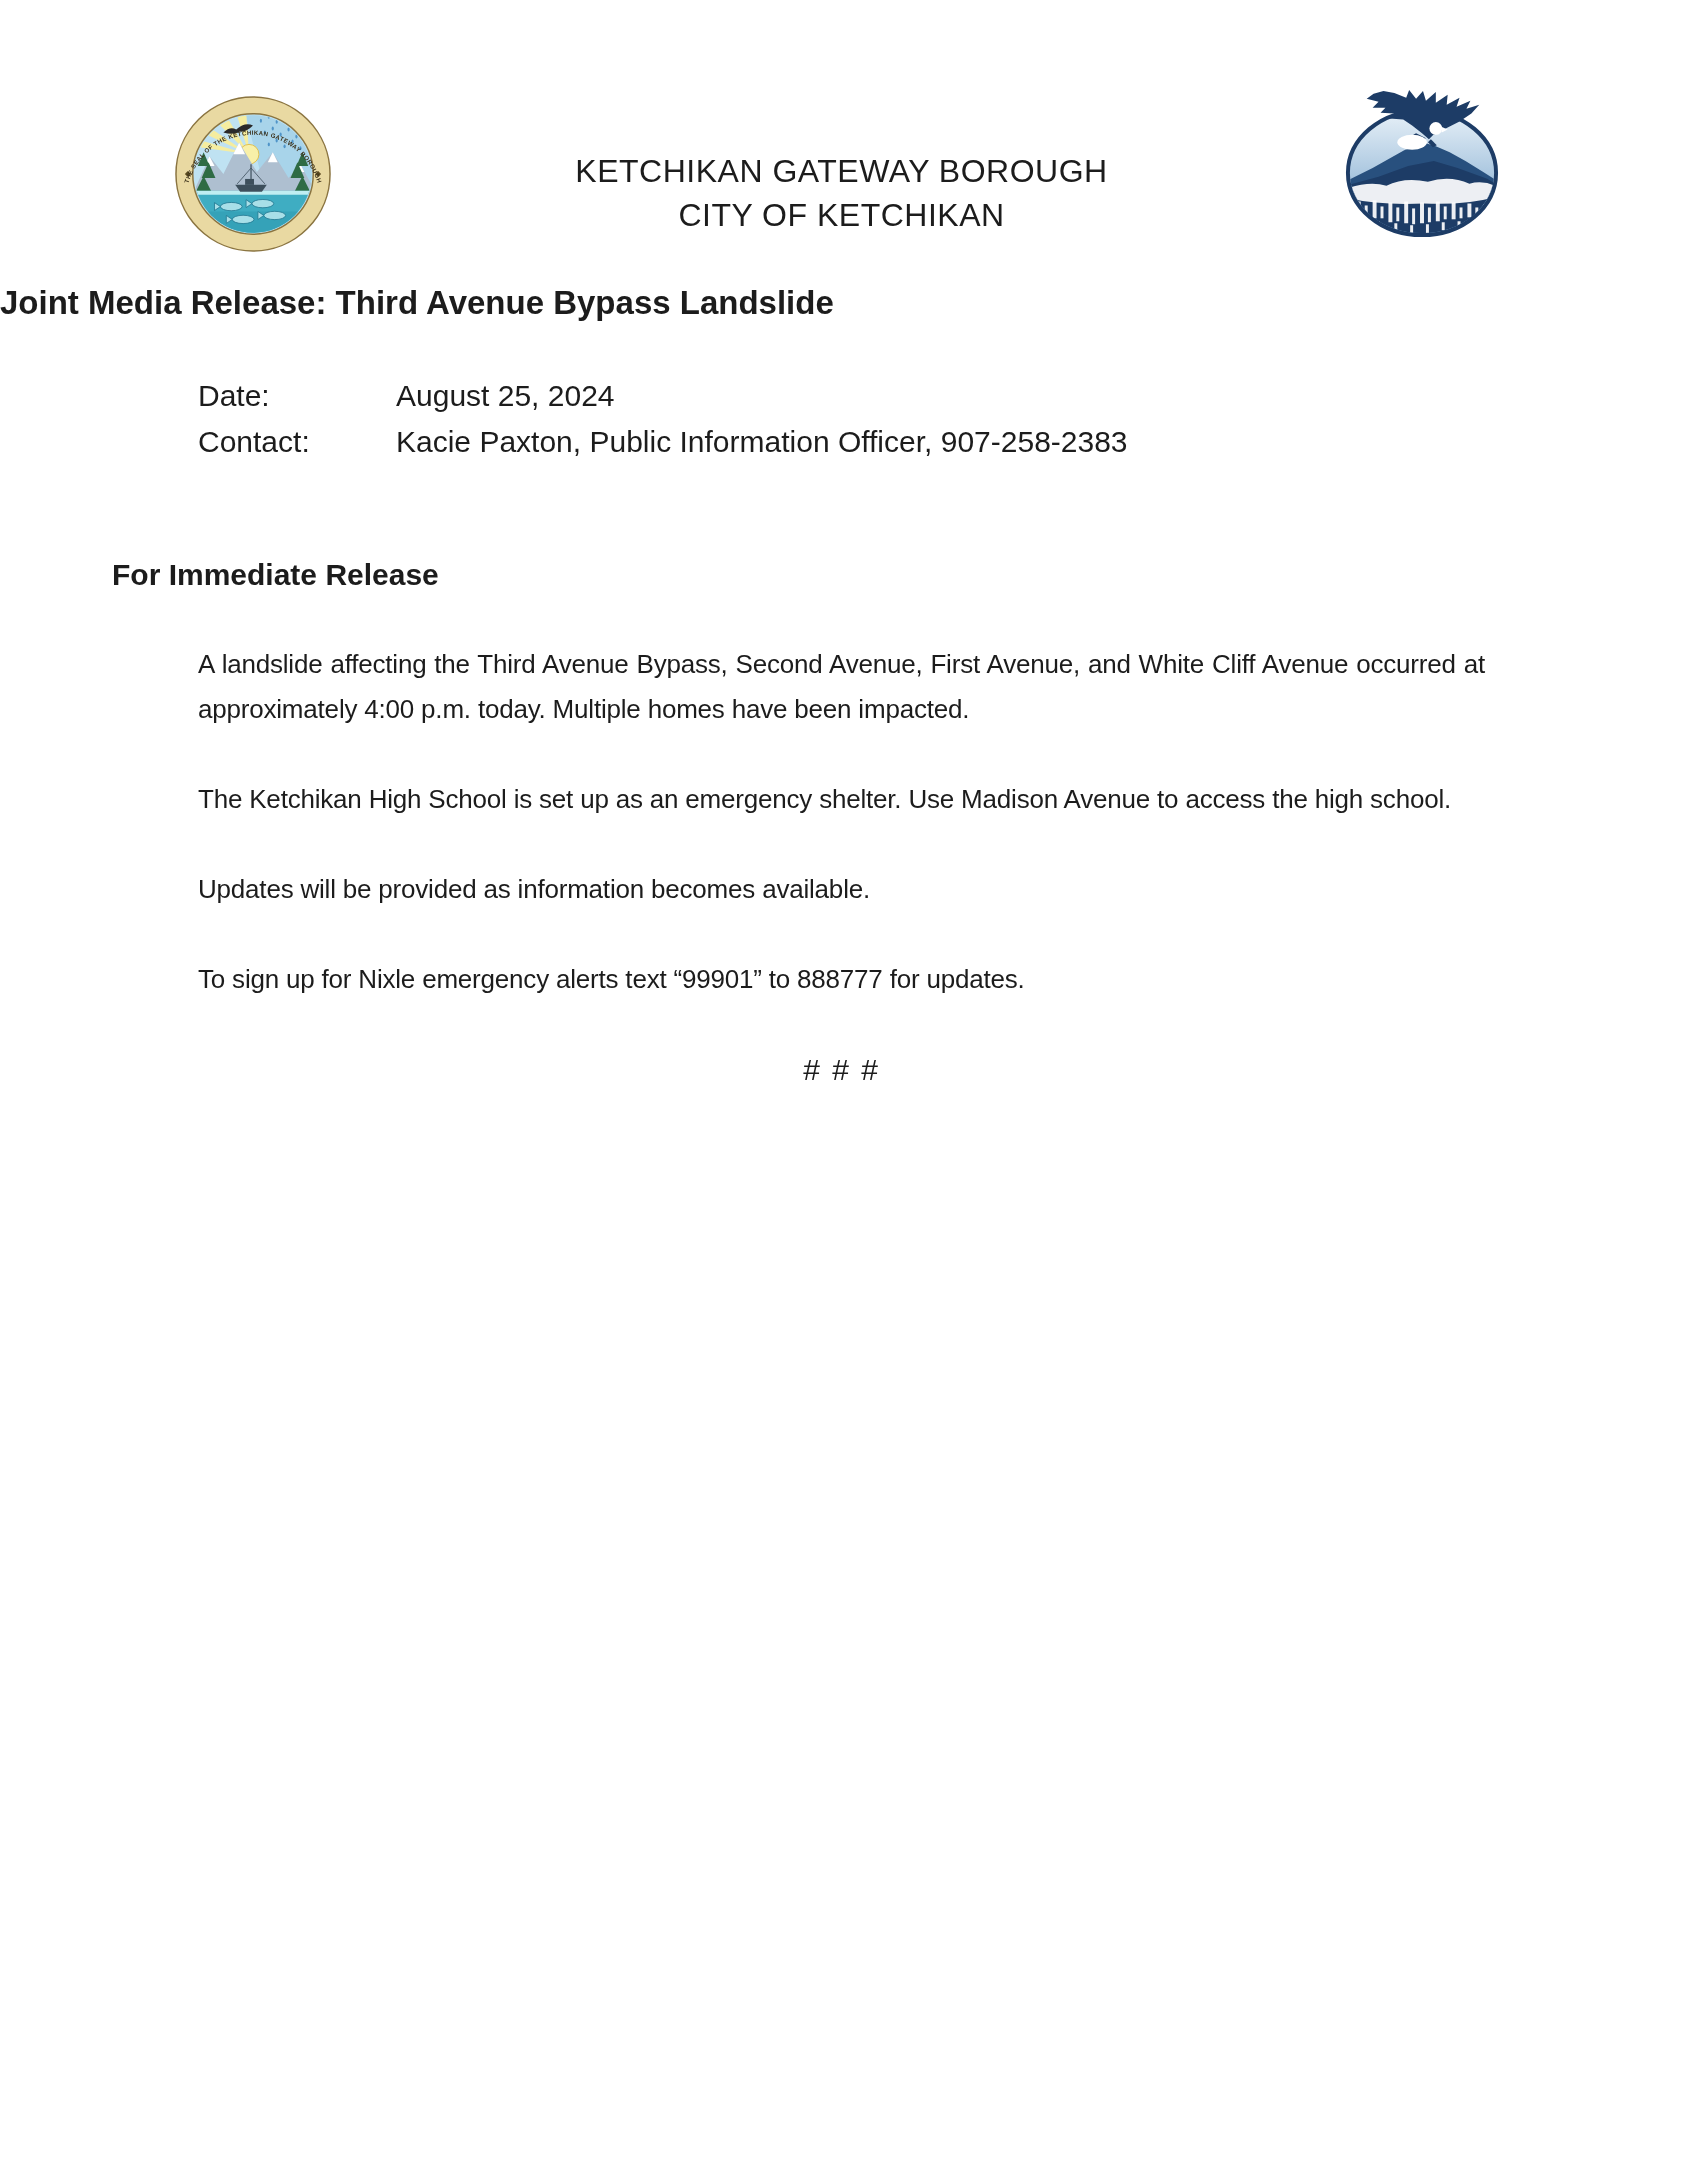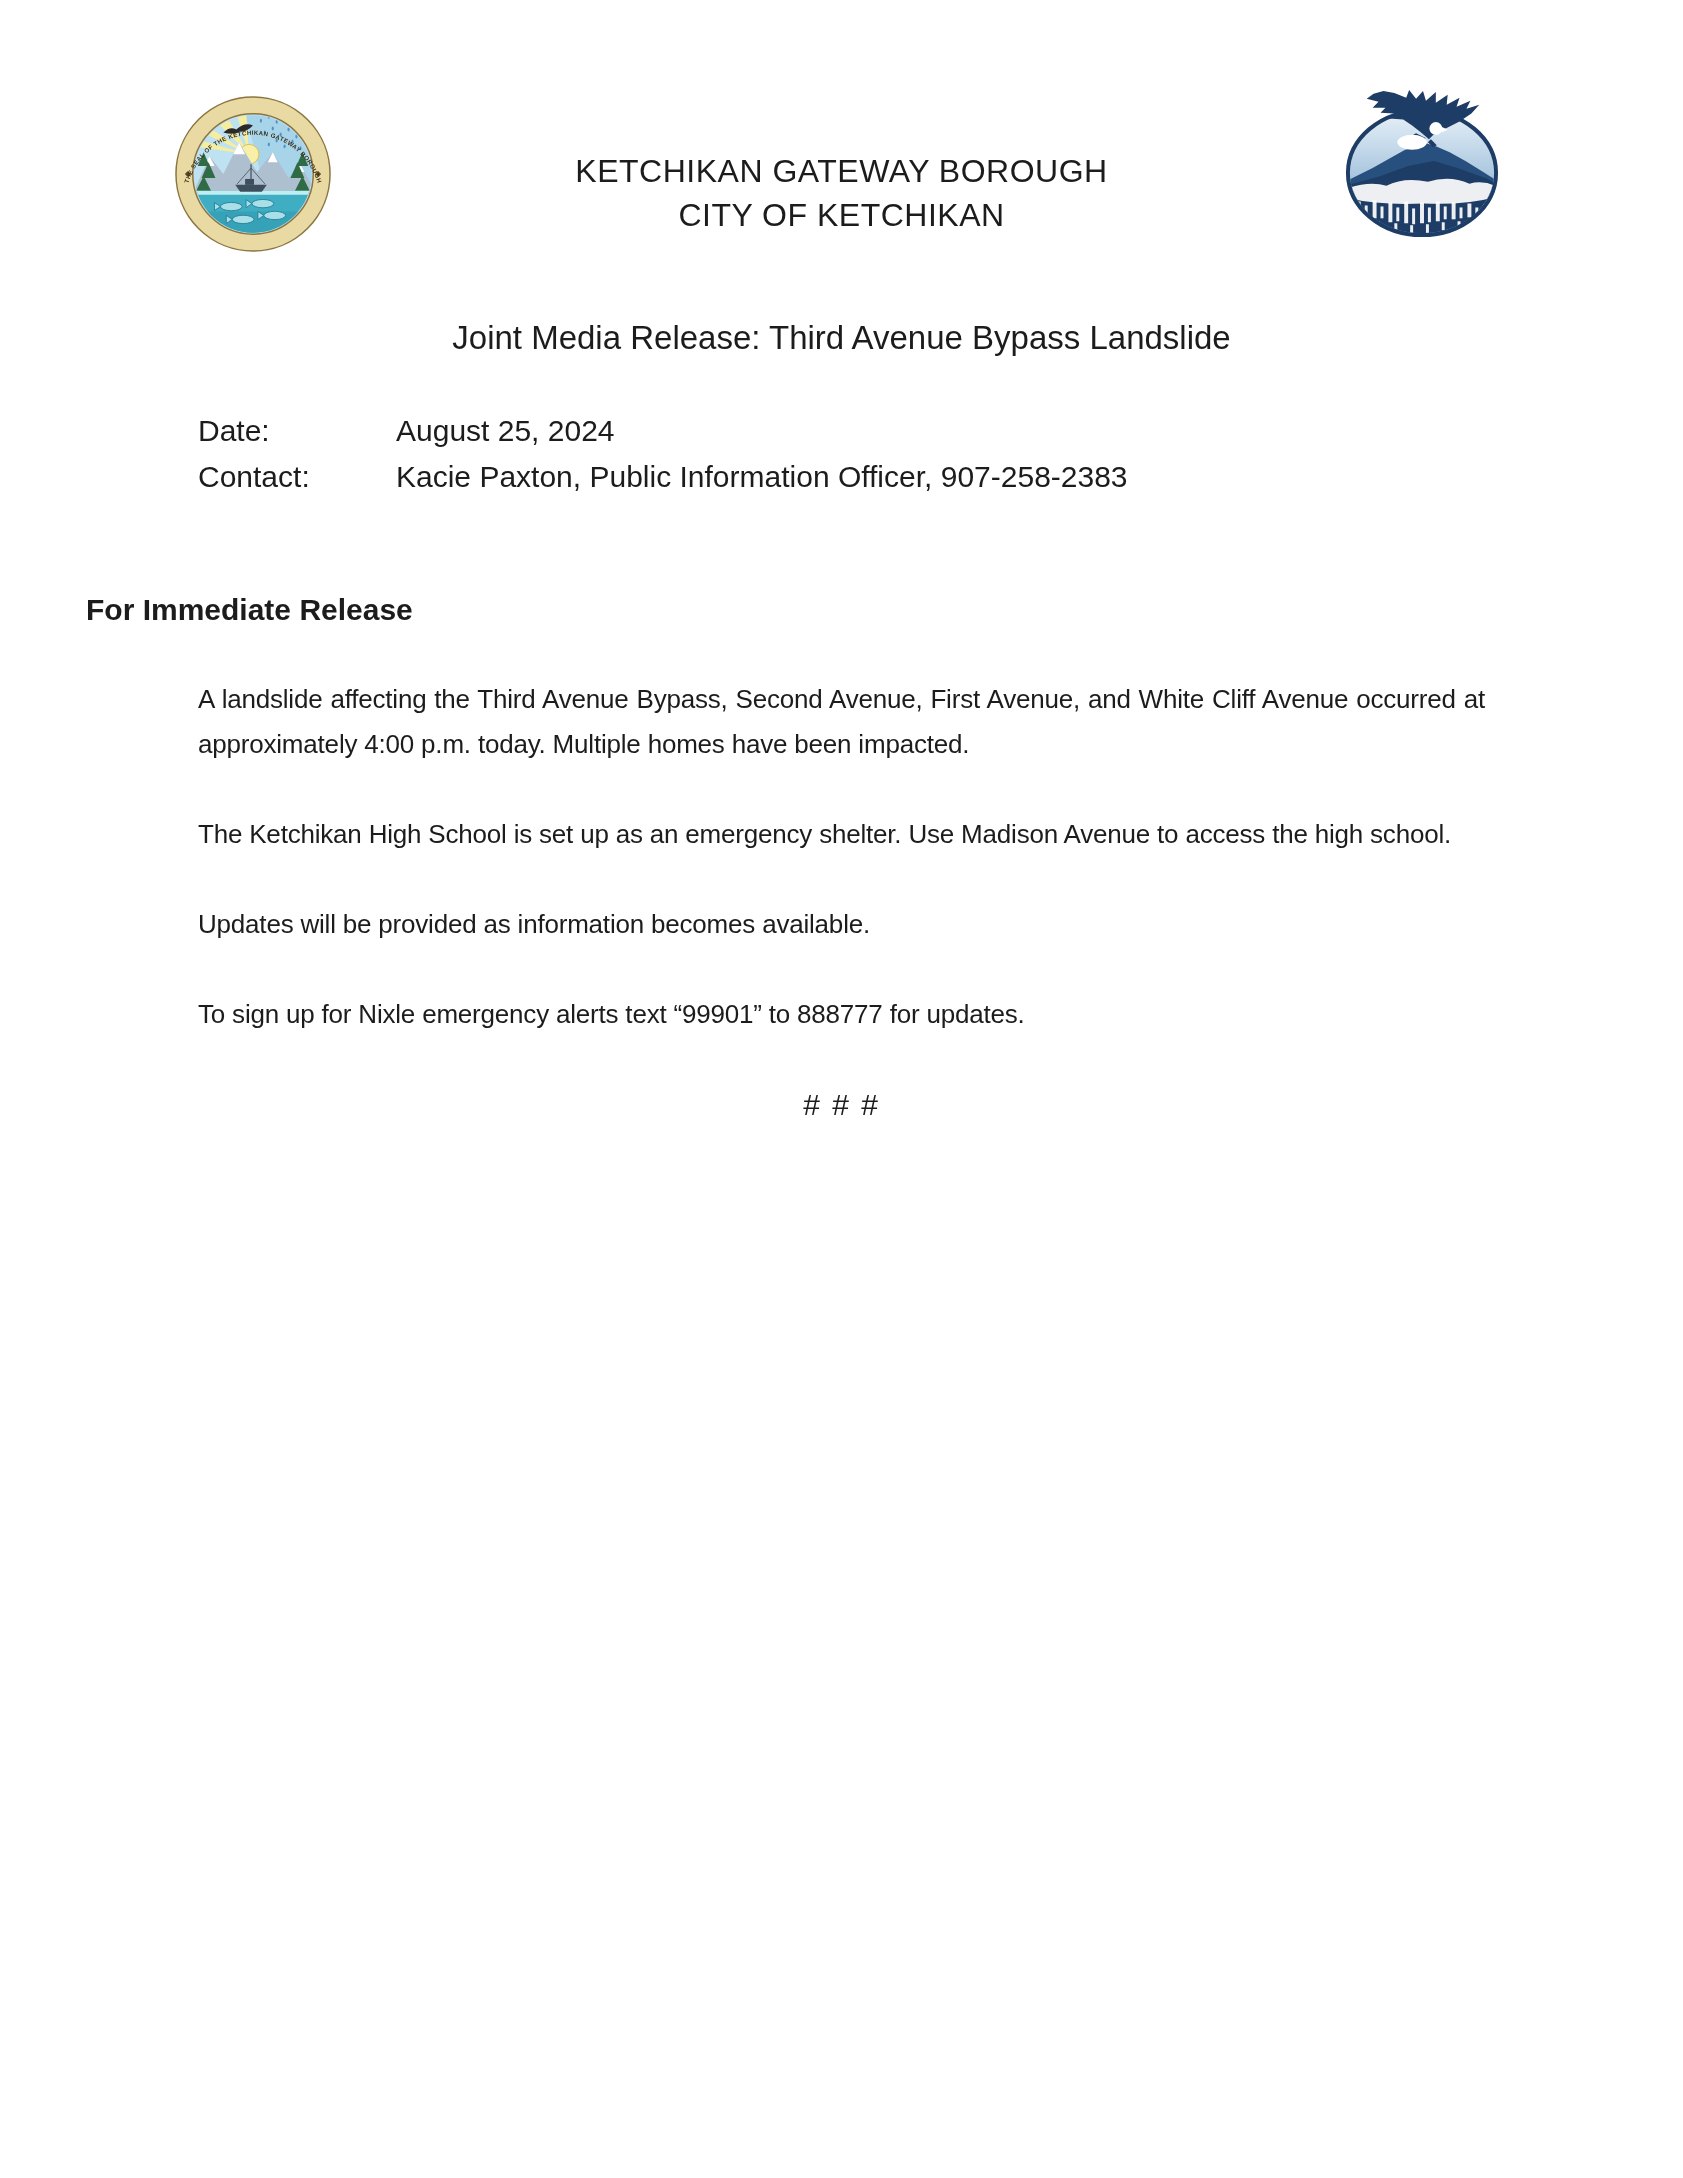--- a/index.html
+++ b/index.html
@@ -7,25 +7,25 @@
     position:relative;
     width:1683px;height:2178px;
     background:#ffffff;
     font-family:"Liberation Sans","DejaVu Sans",sans-serif;
     color:#1c1c1c;
     overflow:hidden;
   }
   .seal{position:absolute;left:174px;top:95px;width:158px;height:158px;}
   .citylogo{position:absolute;left:1337px;top:83px;width:170px;height:160px;}
   .org-header{padding-top:149px;text-align:center;font-size:32px;line-height:44px;letter-spacing:0.5px;}
-  .doc-title{margin-top:79px;text-align:center;font-size:33px;line-height:44px;font-weight:400;}
+  .doc-title{margin-top:44px;font-size:33px;line-height:44px;font-weight:700;}
   .meta{margin:48px 198px 0 198px;font-size:30px;line-height:46px;}
   .meta-row{display:flex;}
   .meta-label{flex:0 0 198px;}
-  .release-heading{margin:87px 198px 0 86px;font-size:30px;line-height:45px;font-weight:700;}
+  .release-heading{margin:87px 198px 0 112px;font-size:30px;line-height:45px;font-weight:700;}
   .doc-body{margin:0 198px;font-size:26px;line-height:45px;letter-spacing:-0.2px;}
   .doc-body p{margin:45px 0 0 0;text-align:justify;}
   .end-mark{margin-top:45px;text-align:center;font-size:30px;line-height:45px;letter-spacing:2px;}
 </style>
 </head>
 <body>
 
 <div class="page">
 
   <div class="seal">

